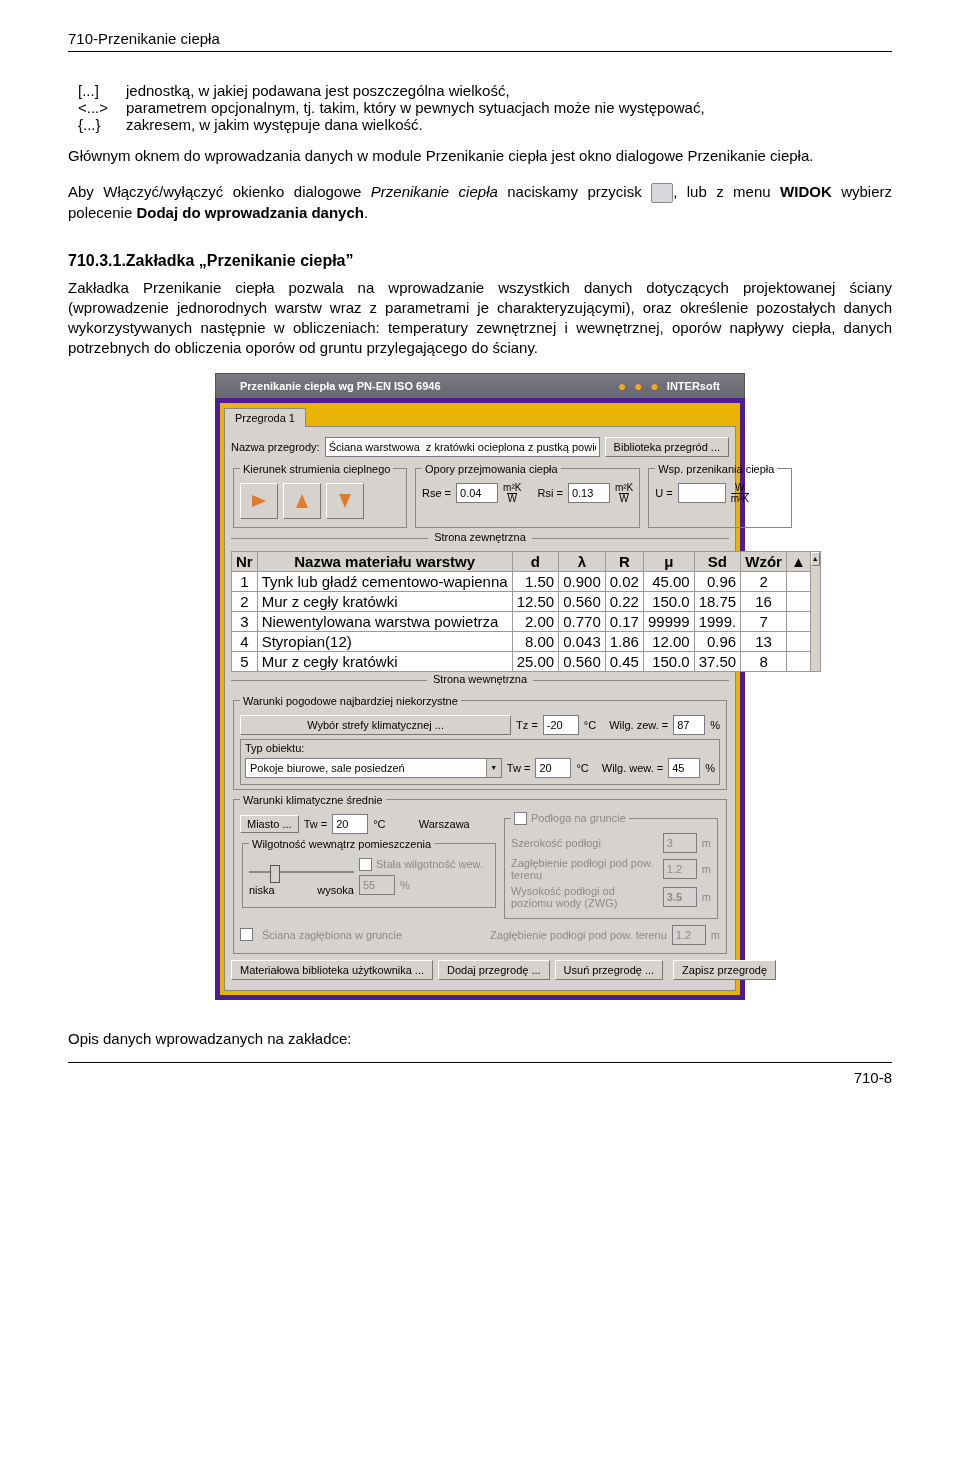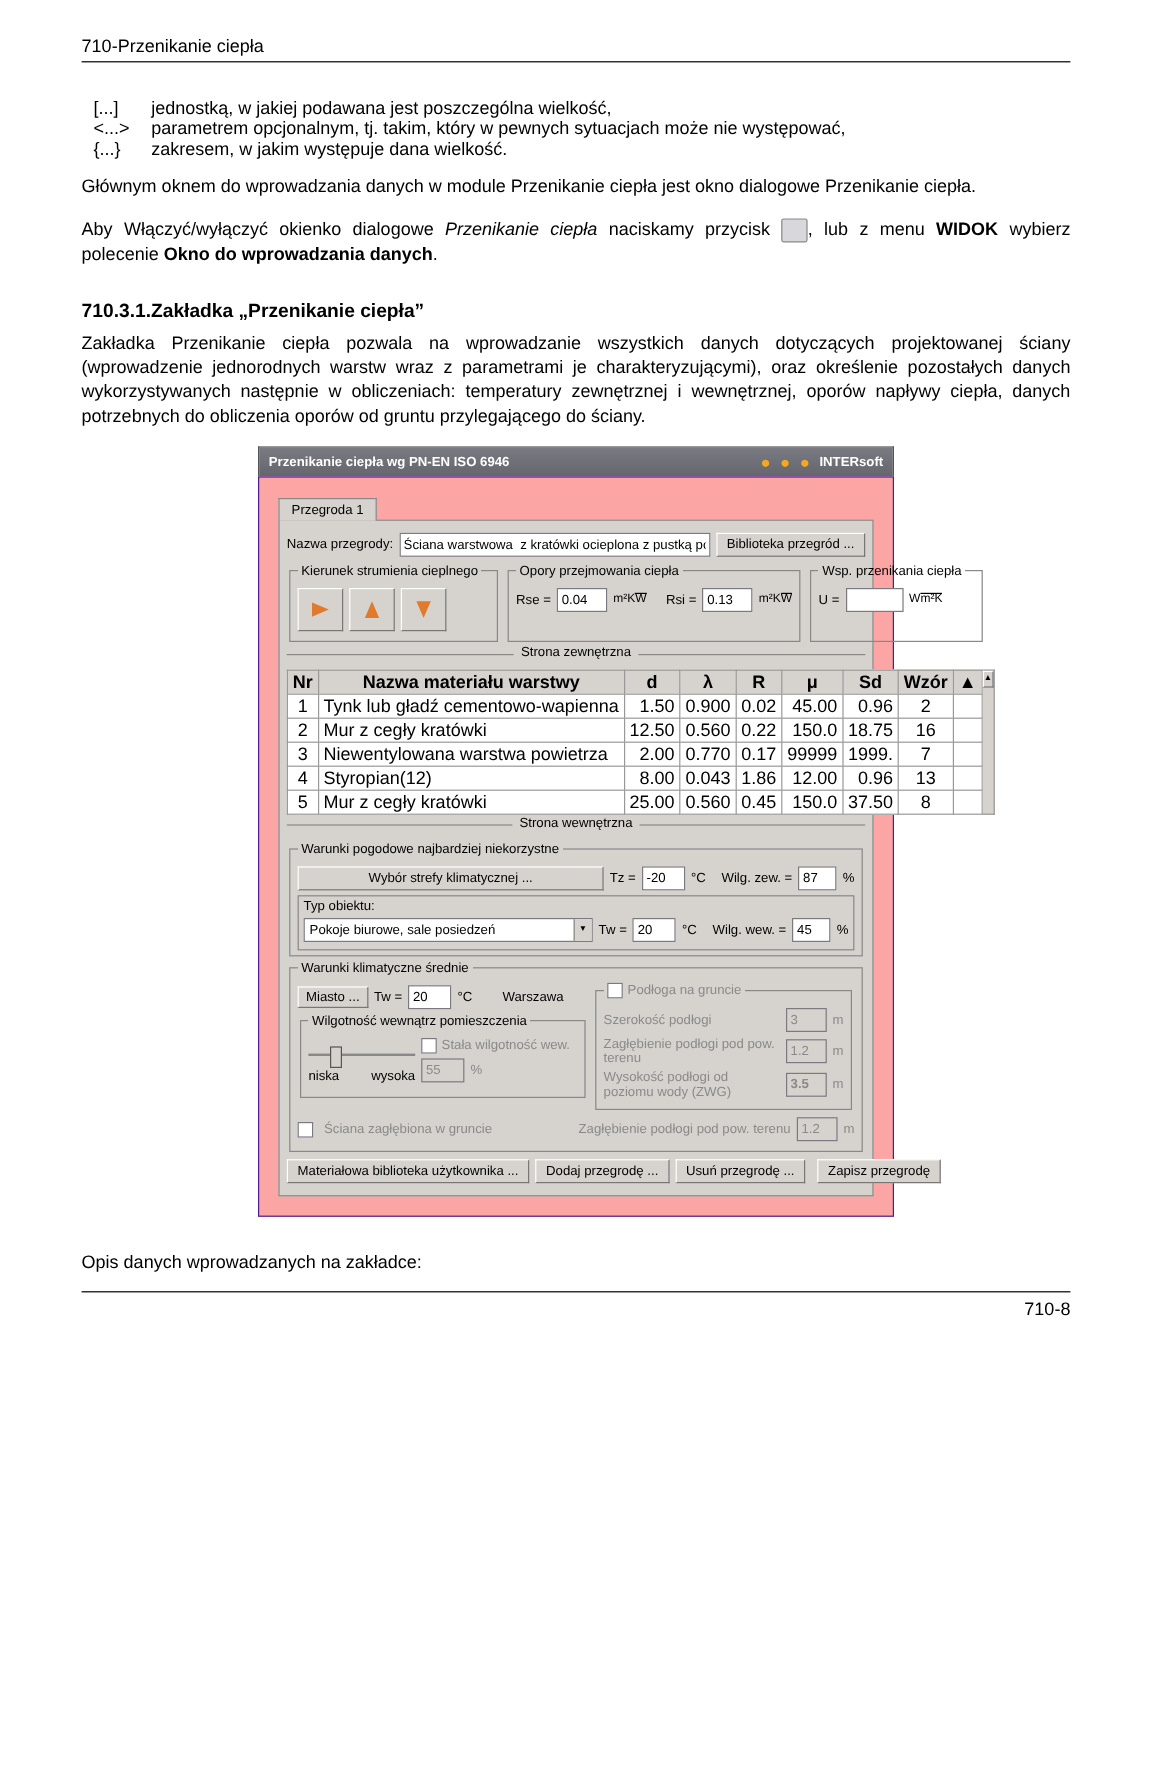--- a/index.html
+++ b/index.html
@@ -12,39 +12,39 @@
   .def-sym{width:48px;flex:none;padding-left:10px}
   .def-txt{flex:1}
   .spacer{height:10px}
   .inline-icon{display:inline-block;width:20px;height:18px;background:#d8d8dc;border:1px solid #888;vertical-align:middle;border-radius:2px}
   h3{font-family:Arial,Helvetica,sans-serif;font-size:16px;margin:28px 0 8px 0;font-weight:bold}
   b.em{font-weight:bold}
 
   
   .dlg-wrap{display:flex;justify-content:center;margin:14px 0 30px 0}
   .dlg{width:530px;font-family:Tahoma,Arial,sans-serif;font-size:11px;color:#000}
-  .titlebar{background:linear-gradient(#7a7a82,#65656d);color:#fff;font-weight:bold;padding:4px 8px;border:1px solid #555;border-bottom:none;display:flex;align-items:center;gap:6px}
+  .titlebar{background:linear-gradient(#7a7a82,#65656d);color:#fff;font-weight:bold;padding:4px 24px;border:1px solid #555;border-bottom:none;display:flex;align-items:center;gap:6px}
   .titlebar .dots{margin-left:auto;color:#f5a623;letter-spacing:2px;font-size:14px}
   .titlebar .brand{color:#fff;font-weight:bold;}
-  .dlg-body{background:#fca5a5;border:1px solid #4c1d95;padding:16px}
+  .dlg-body{background:#eab308;border:5px solid #4c1d95;padding:4px}
   .tab{display:inline-block;background:#d6d3ce;border:1px solid #888;border-bottom:none;padding:3px 10px;position:relative;top:1px}
   .panel{border:1px solid #888;background:#d6d3ce;padding:6px}
   .row{display:flex;align-items:center;gap:5px;margin:4px 0}
   .lbl{white-space:nowrap}
   .inp{background:#fff;border:1px solid #7a7a82;padding:1px 3px;height:16px;box-sizing:content-box;font-family:inherit;font-size:11px}
   .btn{background:#d6d3ce;border:1px solid #fff;border-right-color:#777;border-bottom-color:#777;padding:3px 8px;font-family:inherit;font-size:11px;cursor:default;white-space:nowrap}
   .btn.small{padding:2px 6px}
   fieldset{border:1px solid #888;margin:2px;padding:4px 6px}
   fieldset legend{padding:0 3px;font-size:11px}
   .cols{display:flex;gap:4px}
   .icon-btn{width:36px;height:34px;background:#d6d3ce;border:1px solid #fff;border-right-color:#777;border-bottom-color:#777;display:flex;align-items:center;justify-content:center}
   .arrow-v{width:0;height:0;border-left:6px solid transparent;border-right:6px solid transparent}
   .arrow-up{border-bottom:14px solid #e07b2e}
   .arrow-rt{width:0;height:0;border-top:6px solid transparent;border-bottom:6px solid transparent;border-left:14px solid #e07b2e}
-  .frac{display:inline-flex;flex-direction:row;align-items:center;font-size:10px;line-height:1;vertical-align:middle}
+  .frac{display:inline-flex;flex-direction:column;align-items:center;font-size:10px;line-height:1;vertical-align:middle}
   .frac .d{border-top:1px solid #000}
   .sep-title{text-align:center;border-top:1px solid #888;margin-top:8px;font-size:11px}
   .sep-title span{position:relative;top:-8px;background:#d6d3ce;padding:0 6px}
   table.grid{width:100%;border-collapse:collapse;background:#fff;font-size:15px}
   table.grid th,table.grid td{border:1px solid #999;padding:1px 4px;text-align:left;white-space:nowrap}
   table.grid th{background:#d6d3ce;font-weight:bold;text-align:center}
   table.grid td.num{text-align:right}
   table.grid td.ctr{text-align:center}
   .scroll-col{width:14px;background:#d6d3ce;border:1px solid #999;border-left:none}
   .scroll-col .sbtn{height:12px;border:1px solid #fff;border-right-color:#777;border-bottom-color:#777;display:flex;align-items:center;justify-content:center;font-size:7px}
@@ -79,21 +79,21 @@
     </div>
     <div class="def-row">
       <div class="def-sym">{...}</div>
       <div class="def-txt">zakresem, w jakim występuje dana wielkość.</div>
     </div>
     <div class="spacer"></div>
     <p>Głównym oknem do wprowadzania danych w module Przenikanie ciepła jest okno dialogowe Przenikanie ciepła.</p>
     <div class="spacer"></div>
     <p>
       <span>Aby Włączyć/wyłączyć okienko dialogowe </span><i>Przenikanie ciepła</i><span> naciskamy przycisk</span>
-      <span class="inline-icon"></span><span>, lub z menu </span><b class="em">WIDOK</b><span> wybierz polecenie </span><b class="em">Okno do wprowadzania danych</b><span>.</span>
+      <span class="inline-icon"></span><span>, lub z menu </span><b class="em">WIDOK</b><span> wybierz polecenie </span><b class="em">Dodaj do wprowadzania danych</b><span>.</span>
     </p>
 
     <h3>
       <span style="margin-right:0">710.3.1.</span><span>Zakładka „Przenikanie ciepła”</span>
     </h3>
     <p>Zakładka Przenikanie ciepła pozwala na wprowadzanie wszystkich danych dotyczących projektowanej ściany (wprowadzenie jednorodnych warstw wraz z parametrami je charakteryzującymi), oraz określenie pozostałych danych wykorzystywanych następnie w obliczeniach: temperatury zewnętrznej i wewnętrznej, oporów napływy ciepła, danych potrzebnych do obliczenia oporów od gruntu przylegającego do ściany.</p>
   </div>
 
   <div class="dlg-wrap">
     <div class="dlg">

